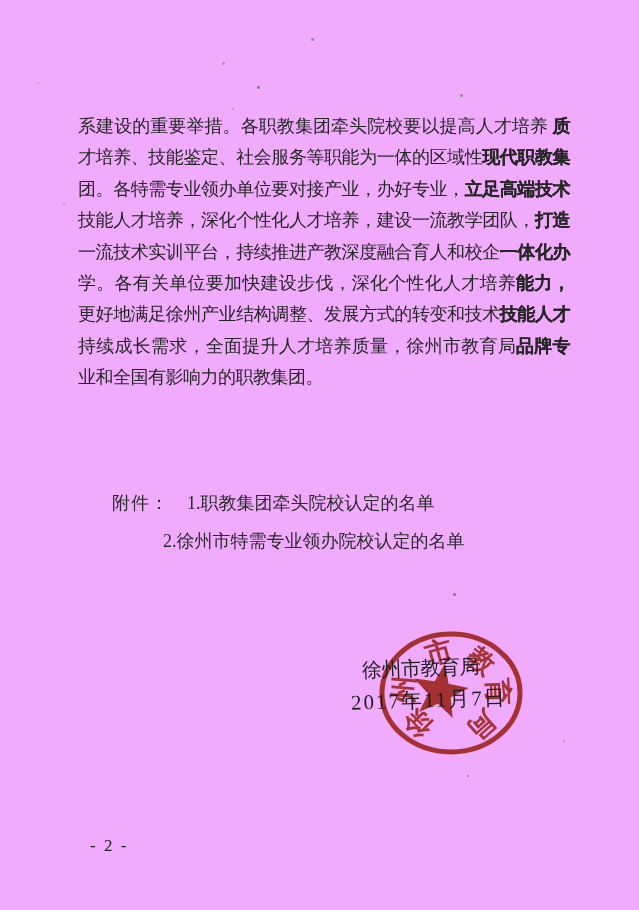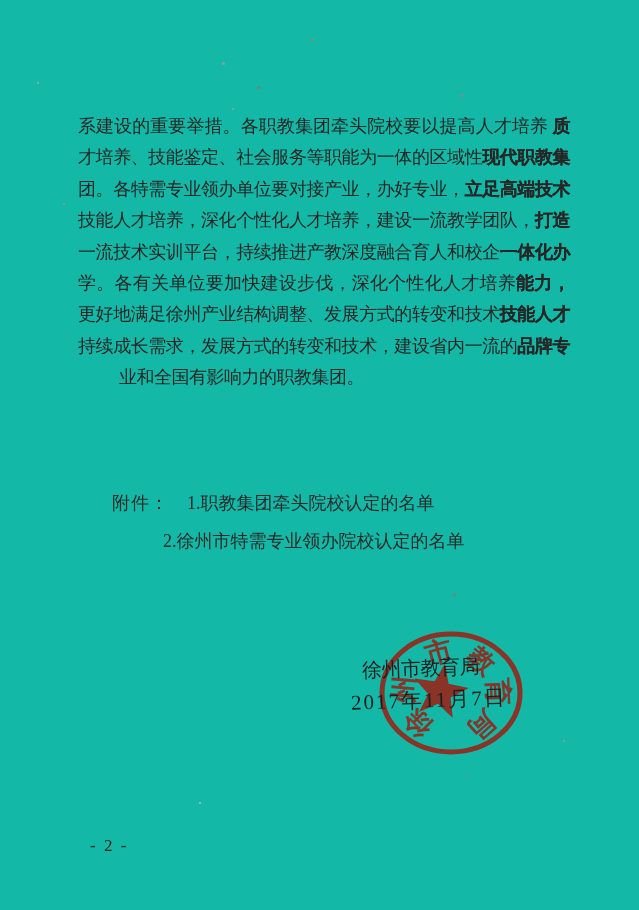--- a/index.html
+++ b/index.html
@@ -1,36 +1,36 @@
 <!DOCTYPE html>
 <html><head>
 <meta charset="utf-8">
 <style>
   html,body{margin:0;padding:0;background:#e8e8e8;}
   .page{
     position:relative;
     width:639px;height:910px;
-    background:#14b8a6;
+    background:#f0abfc;
     overflow:hidden;
     font-family:"Liberation Serif","DejaVu Serif",serif;
     color:#262626;
   }
   
   .body-paragraph{
     position:absolute;left:78px;top:111px;width:492px;
     font-size:18px;letter-spacing:-0.5px;line-height:31.4px;
   }
   .para-line{
     text-align:justify;
     text-align-last:justify;
     text-justify:inter-character;
     white-space:nowrap;
   }
   .para-line.no-justify{
-    text-align:center;text-align-last:left;white-space:normal;margin-left:41px;
+    text-align:center;text-align-last:left;white-space:normal;
   }
   .bold{font-weight:700;text-shadow:0 0 .6px currentColor;}
   
   .attachments{
     position:absolute;left:112px;top:484px;
     font-size:18px;color:#2a2a2a;
   }
   .att-line{height:38px;line-height:38px;white-space:nowrap;}
   .att-line .att-label{letter-spacing:1px;margin-right:18px;}
   .att-line.second{padding-left:51px;}
@@ -56,21 +56,21 @@
 <div class="page">
 
   <div class="body-paragraph">
       <div class="para-line"><span>系建设的重要举措。各职教集团牵头院校要以提高人才培养</span><span class="bold"> 质</span></div>
       <div class="para-line"><span>才培养、技能鉴定、社会服务等职能为一体的区域性</span><span class="bold">现代职教集</span></div>
       <div class="para-line"><span>团。各特需专业领办单位要对接产业，办好专业，</span><span class="bold">立足高端技术</span></div>
       <div class="para-line"><span>技能人才培养，深化个性化人才培养，建设一流教学团队，</span><span class="bold">打造</span></div>
       <div class="para-line"><span>一流技术实训平台，持续推进产教深度融合育人和校企</span><span class="bold">一体化办</span></div>
       <div class="para-line"><span>学。各有关单位要加快建设步伐，深化个性化人才培养</span><span class="bold">能力，</span></div>
       <div class="para-line"><span>更好地满足徐州产业结构调整、发展方式的转变和技术</span><span class="bold">技能人才</span></div>
-      <div class="para-line"><span>持续成长需求，发展方式的转变和技术，建设省内一流的</span><span class="bold">品牌专</span></div>
+      <div class="para-line"><span>持续成长需求，全面提升人才培养质量，徐州市教育局</span><span class="bold">品牌专</span></div>
       <div class="para-line no-justify"><span>业和全国有影响力的职教集团。</span></div>
     </div>
 
   <div class="attachments">
     <div class="att-line">
       <span class="att-label">附件：</span><span>1.职教集团牵头院校认定的名单</span>
     </div>
     <div class="att-line second">
       <span>2.徐州市特需专业领办院校认定的名单</span>
     </div>

